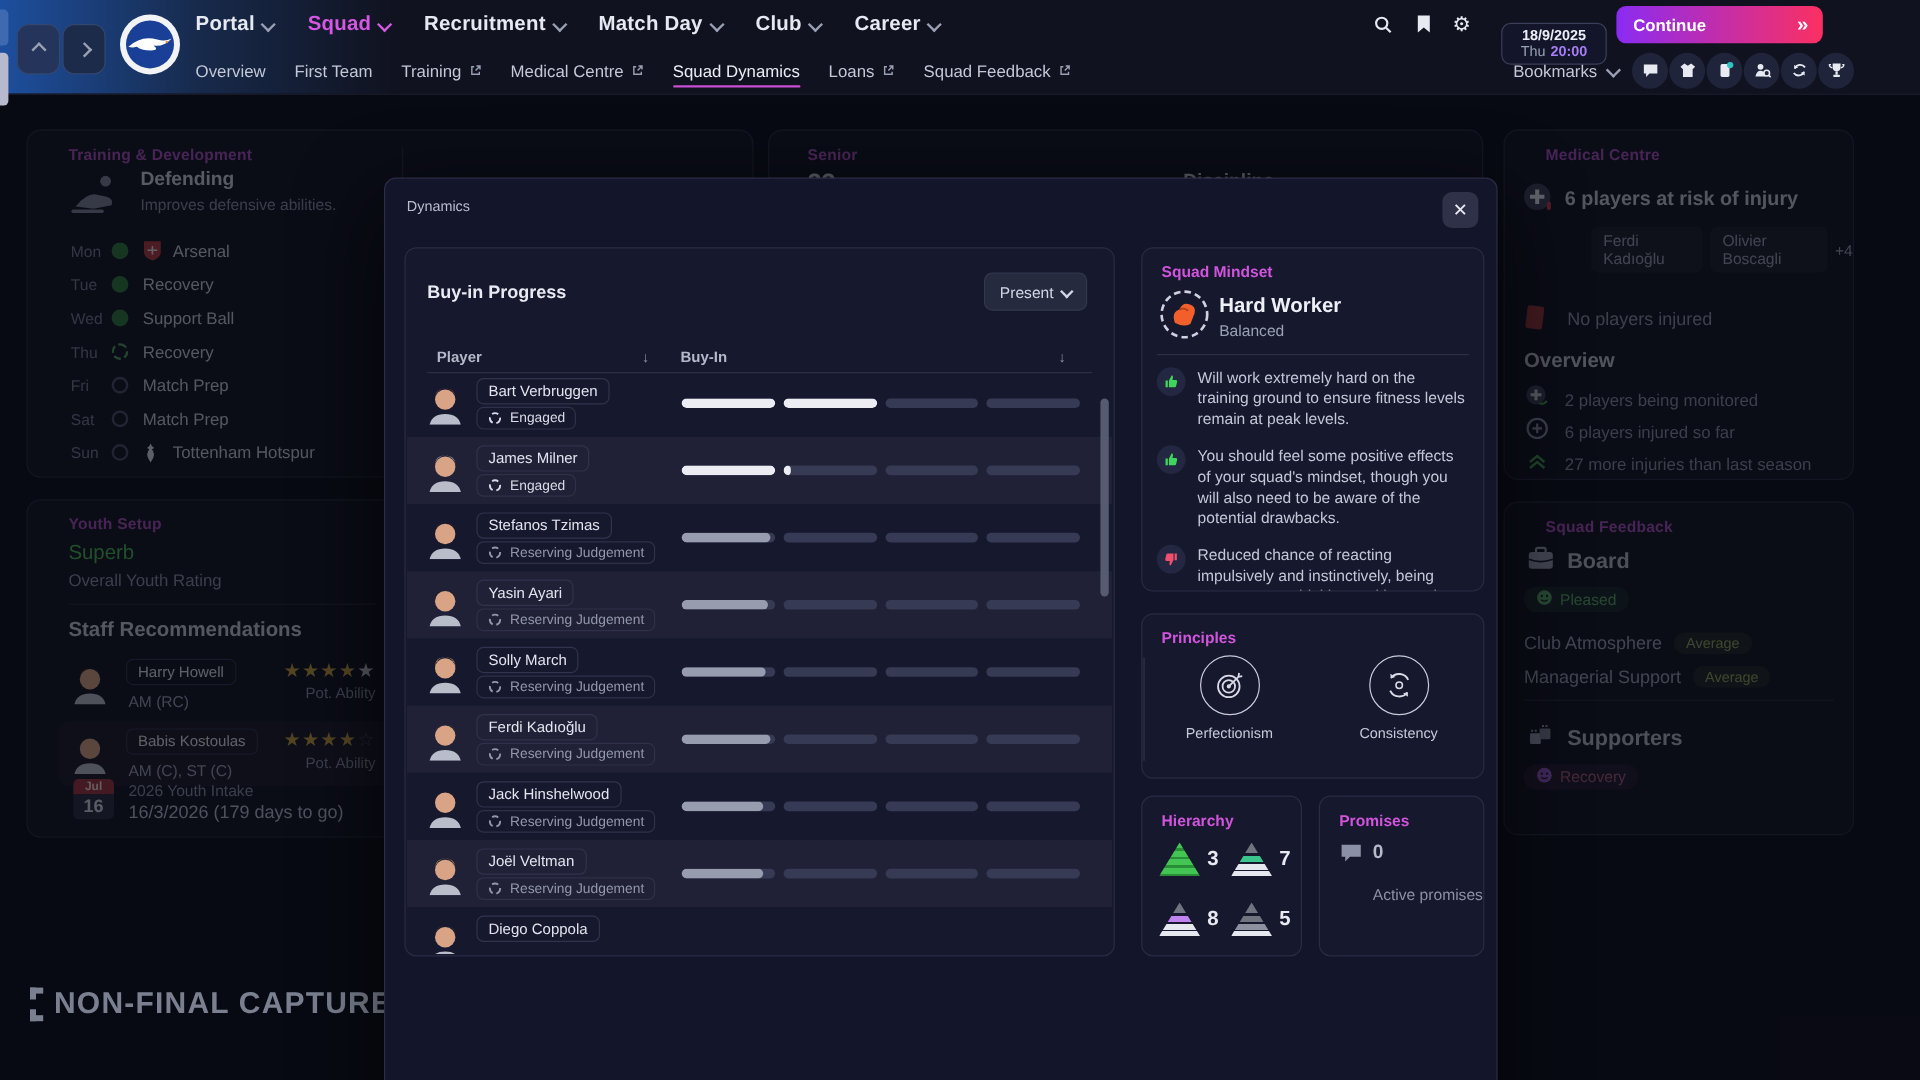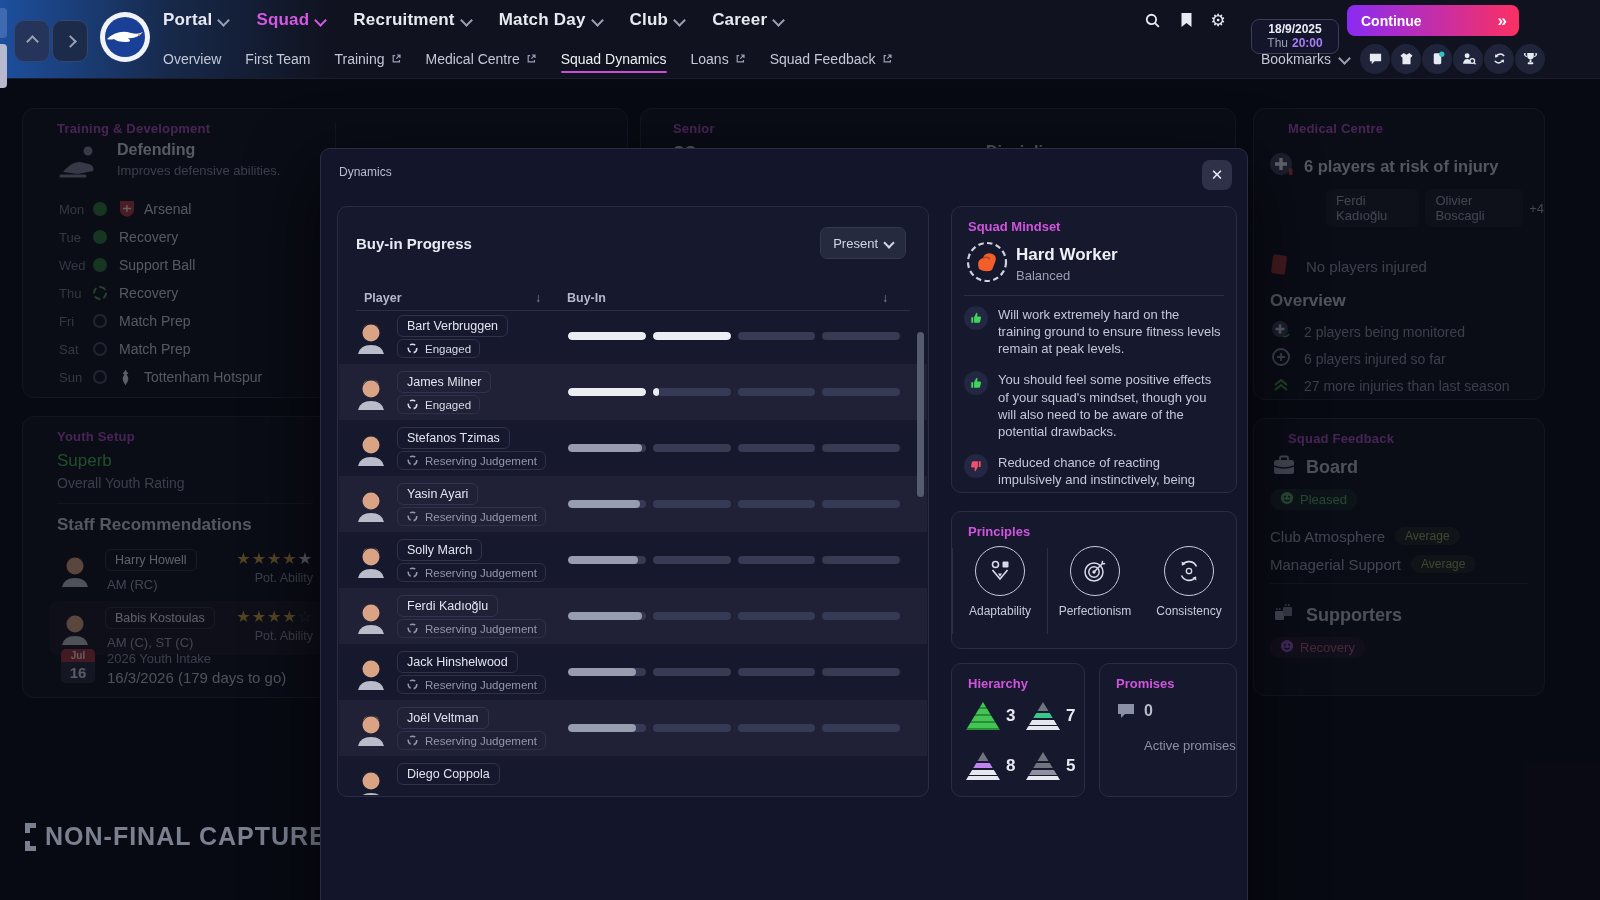--- a/index.html
+++ b/index.html
@@ -751,31 +751,20 @@
             </span>
     <span class="mb-tx">Reduced chance of reacting impulsively and instinctively, being prone to over-thinking and increasing pressure in big matches.</span>
   </div>
         </div>
     </div>
 
     <div class="mpanel" style="left:630px;top:362px;width:286px;height:138px;">
       <div class="mtitle">Principles</div>
       <div id="prin-row">
           <span class="prin-div"></span>
-          <div class="prin-item">
-    <span class="prin-circ">
-              <svg width="28" height="28" viewBox="0 0 28 28">
-                <circle cx="9.5" cy="7.5" r="3" fill="none" stroke="#d8dae6" stroke-width="1.6"></circle>
-                <rect x="16.5" y="4.5" width="6" height="6" rx="1" fill="#d8dae6"></rect>
-                <path d="M6.5 13 l7.5 9 7.5 -9" fill="none" stroke="#d8dae6" stroke-width="1.6"></path>
-                <path d="M12 16.5 l2 3.6 2 -3.6 z" fill="#d8dae6"></path>
-              </svg>
-            </span>
-    <span class="prin-lbl">Adaptability</span>
-  </div>
           <span class="prin-div"></span>
           <div class="prin-item">
     <span class="prin-circ">
               <svg width="28" height="28" viewBox="0 0 28 28">
                 <circle cx="13" cy="15" r="9" fill="none" stroke="#d8dae6" stroke-width="1.5"></circle>
                 <circle cx="13" cy="15" r="5.2" fill="none" stroke="#d8dae6" stroke-width="1.5"></circle>
                 <circle cx="13" cy="15" r="1.7" fill="#d8dae6"></circle>
                 <path d="M13 15 L21 7 M21 7 l.6 -3.2 M21 7 l3.2 -.6" stroke="#d8dae6" stroke-width="1.5" fill="none"></path>
               </svg>
             </span>

